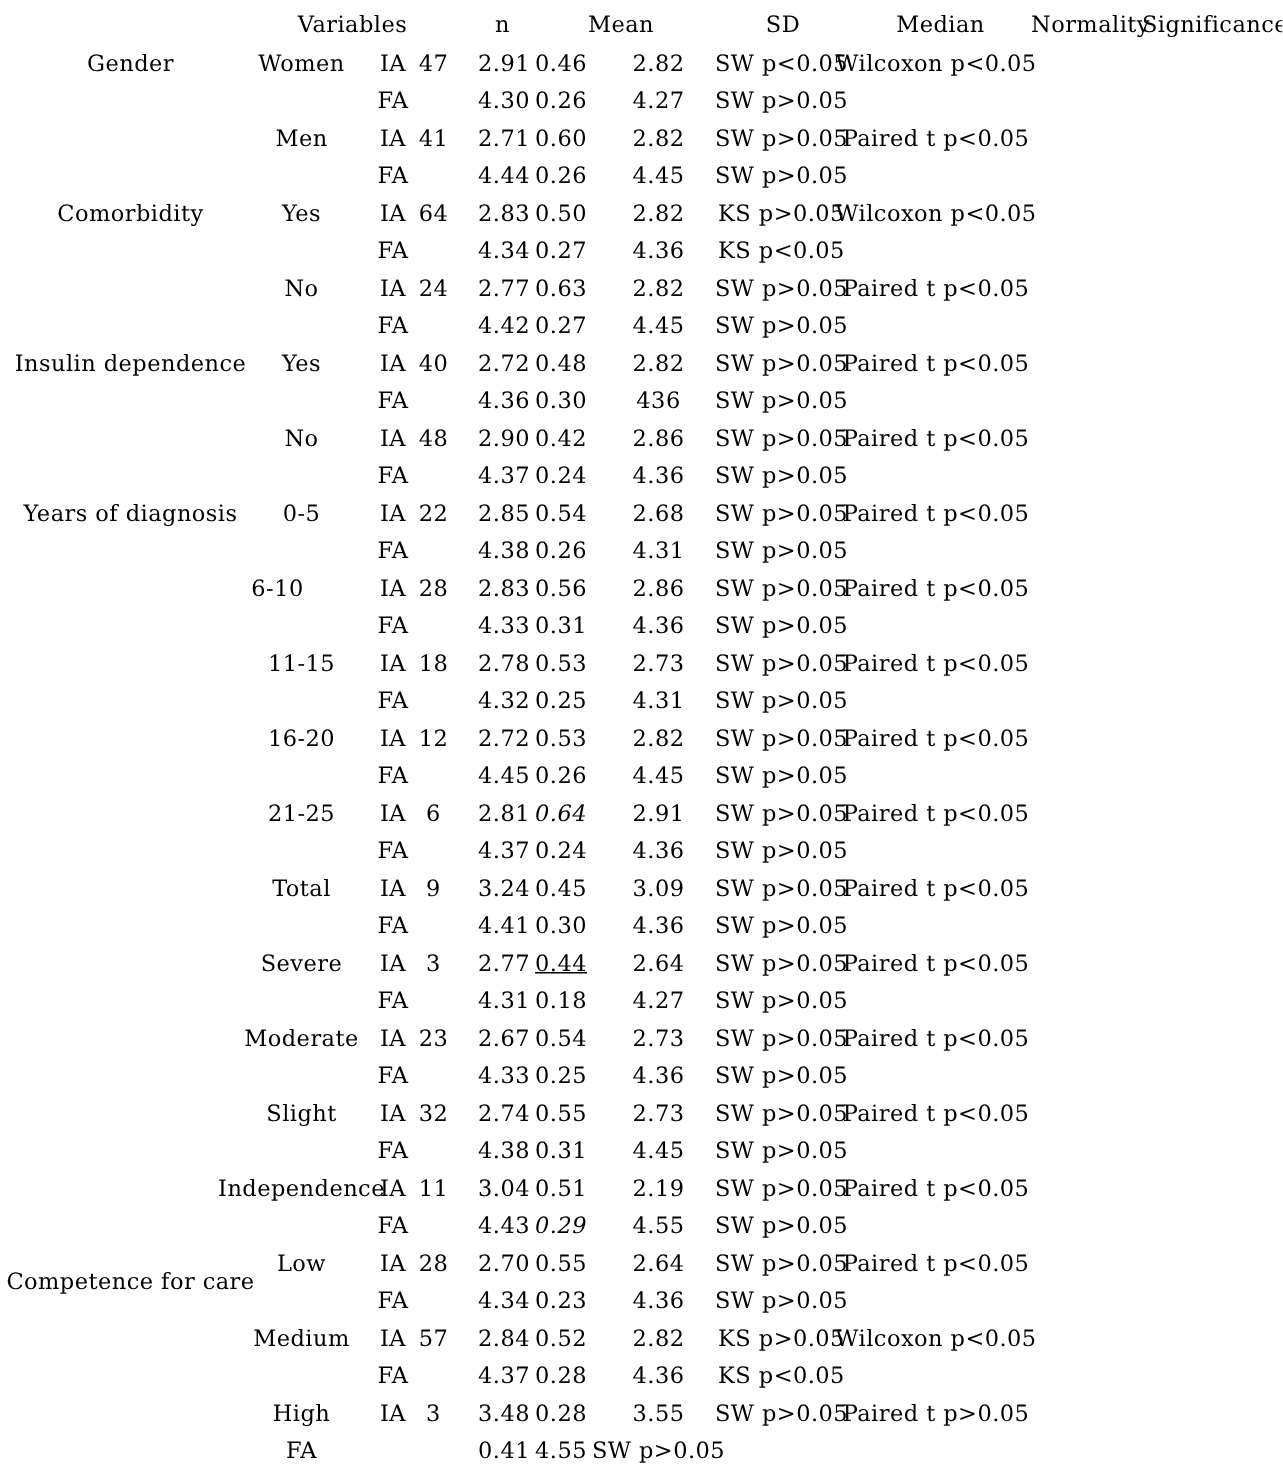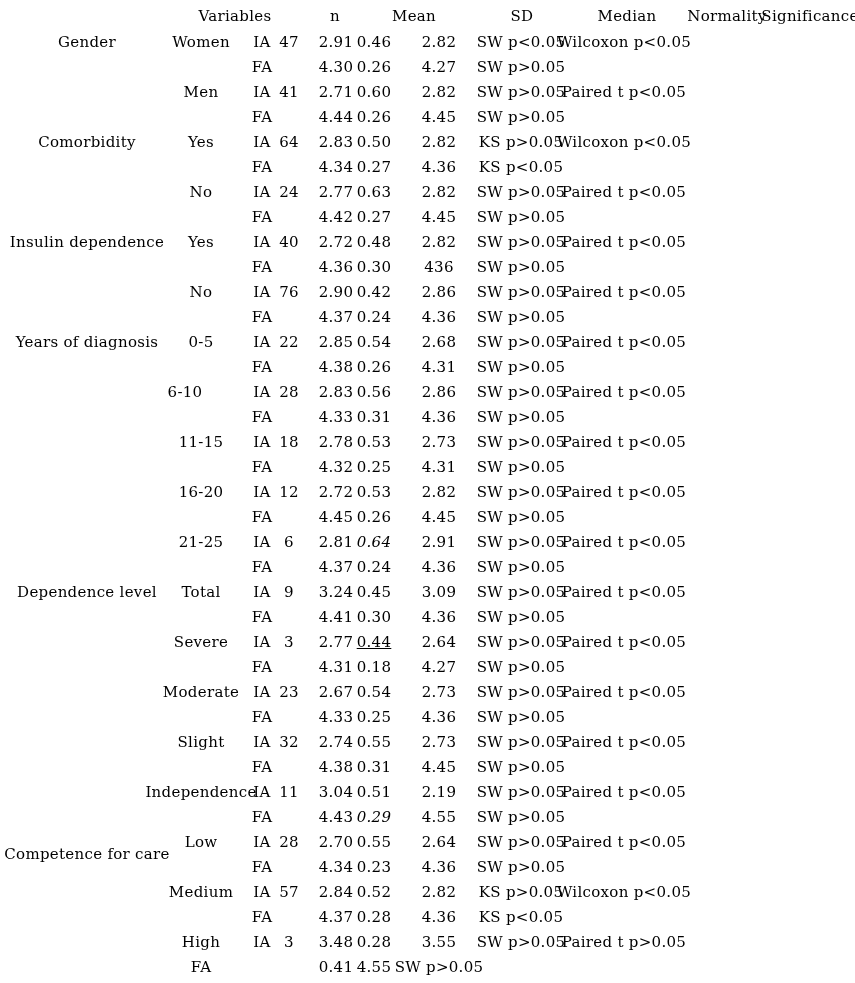--- a/index.html
+++ b/index.html
@@ -141,21 +141,21 @@
       <div class="row" style="top: 254.5px;">
         <span class="cell" style="left: 262px;">FA</span>
         <span class="cell" style="left: 336px;">4.36</span>
         <span class="cell" style="left: 374px;">0.30</span>
         <span class="cell" style="left: 439px;">436</span>
         <span class="cell" style="left: 521px;">SW p&gt;0.05</span>
       </div>
       <div class="row" style="top: 279.5px;">
         <span class="cell" style="left: 201px;">No</span>
         <span class="cell" style="left: 262px;">IA</span>
-        <span class="cell" style="left: 289px;">76</span>
+        <span class="cell" style="left: 289px;">48</span>
         <span class="cell" style="left: 336px;">2.90</span>
         <span class="cell" style="left: 374px;">0.42</span>
         <span class="cell" style="left: 439px;">2.86</span>
         <span class="cell" style="left: 521px;">SW p&gt;0.05</span>
         <span class="cell" style="left: 624px;">Paired t p&lt;0.05</span>
       </div>
       <div class="row" style="top: 304.5px;">
         <span class="cell" style="left: 262px;">FA</span>
         <span class="cell" style="left: 336px;">4.37</span>
         <span class="cell" style="left: 374px;">0.24</span>
@@ -242,21 +242,20 @@
         <span class="cell" style="left: 624px;">Paired t p&lt;0.05</span>
       </div>
       <div class="row" style="top: 554.5px;">
         <span class="cell" style="left: 262px;">FA</span>
         <span class="cell" style="left: 336px;">4.37</span>
         <span class="cell" style="left: 374px;">0.24</span>
         <span class="cell" style="left: 439px;">4.36</span>
         <span class="cell" style="left: 521px;">SW p&gt;0.05</span>
       </div>
       <div class="row" style="top: 579.5px;">
-        <span class="cell" style="left: 87px;">Dependence level</span>
         <span class="cell" style="left: 201px;">Total</span>
         <span class="cell" style="left: 262px;">IA</span>
         <span class="cell" style="left: 289px;">9</span>
         <span class="cell" style="left: 336px;">3.24</span>
         <span class="cell" style="left: 374px;">0.45</span>
         <span class="cell" style="left: 439px;">3.09</span>
         <span class="cell" style="left: 521px;">SW p&gt;0.05</span>
         <span class="cell" style="left: 624px;">Paired t p&lt;0.05</span>
       </div>
       <div class="row" style="top: 604.5px;">

